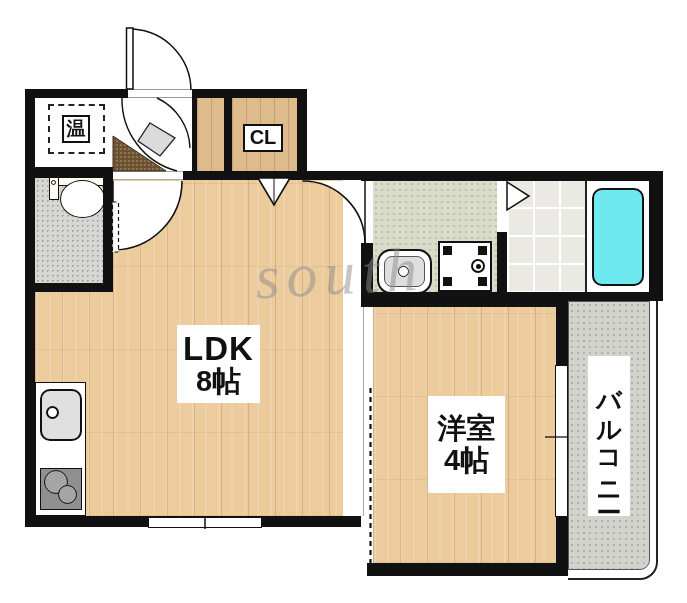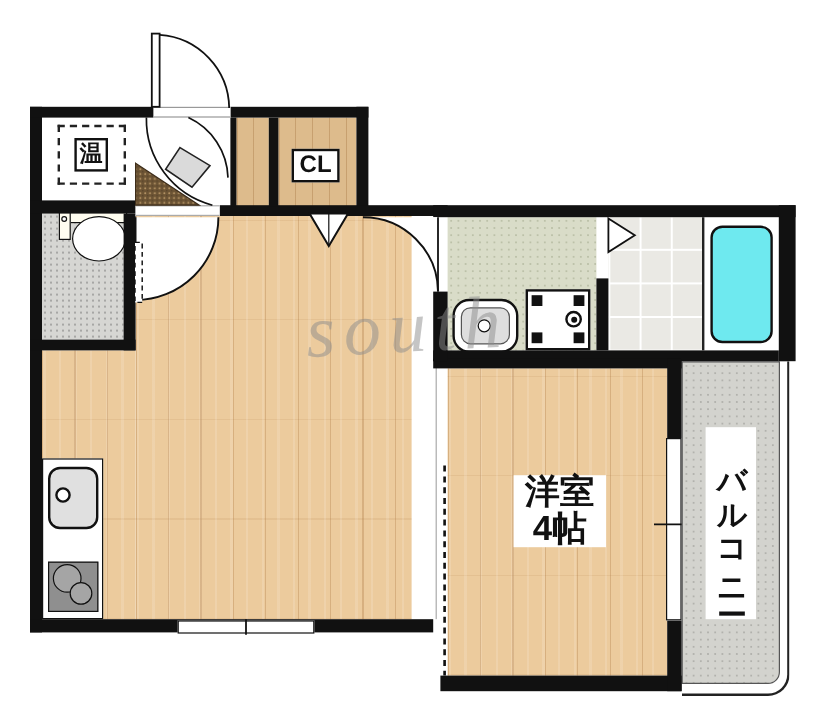--- a/index.html
+++ b/index.html
@@ -151,21 +151,25 @@
     <polygon points="507,182 529,196 507,210" fill="#fff" stroke="#111" stroke-width="1.5"></polygon>
 
     <rect x="112.5" y="202" width="6" height="50" fill="#fff" stroke="#111" stroke-width="1.2" stroke-dasharray="4,3"></rect>
 
     <line x1="370.5" y1="388" x2="370.5" y2="563" stroke="#111" stroke-width="2.2" stroke-dasharray="5,4"></line>
 
     <line x1="205" y1="516" x2="205" y2="529" stroke="#111" stroke-width="1.5"></line>
     <line x1="545" y1="437" x2="568" y2="437" stroke="#111" stroke-width="1.3"></line>
   </svg>
 
-  <div class="a lbl" style="left:428px;top:396px;width:77px;height:60px;align-items:center;">
+  <div class="a lbl" style="left:177px;top:325px;width:83px;height:78px;">
+    <div class="big">LDK</div>
+    <div class="sub">8帖</div>
+  </div>
+  <div class="a lbl" style="left:428px;top:396px;width:77px;height:97px;align-items:center;">
     <div class="sub">洋室</div>
     <div class="sub">4帖</div>
   </div>
   <div class="a lbl vert" style="left:588px;top:356px;width:42px;height:160px;">
     <span>バルコニー</span>
   </div>
   <div class="a lbl" style="left:243px;top:124px;width:40px;height:28px;border:2px solid #111;font-size:20px;font-weight:700;">
     <span>CL</span>
   </div>
 

